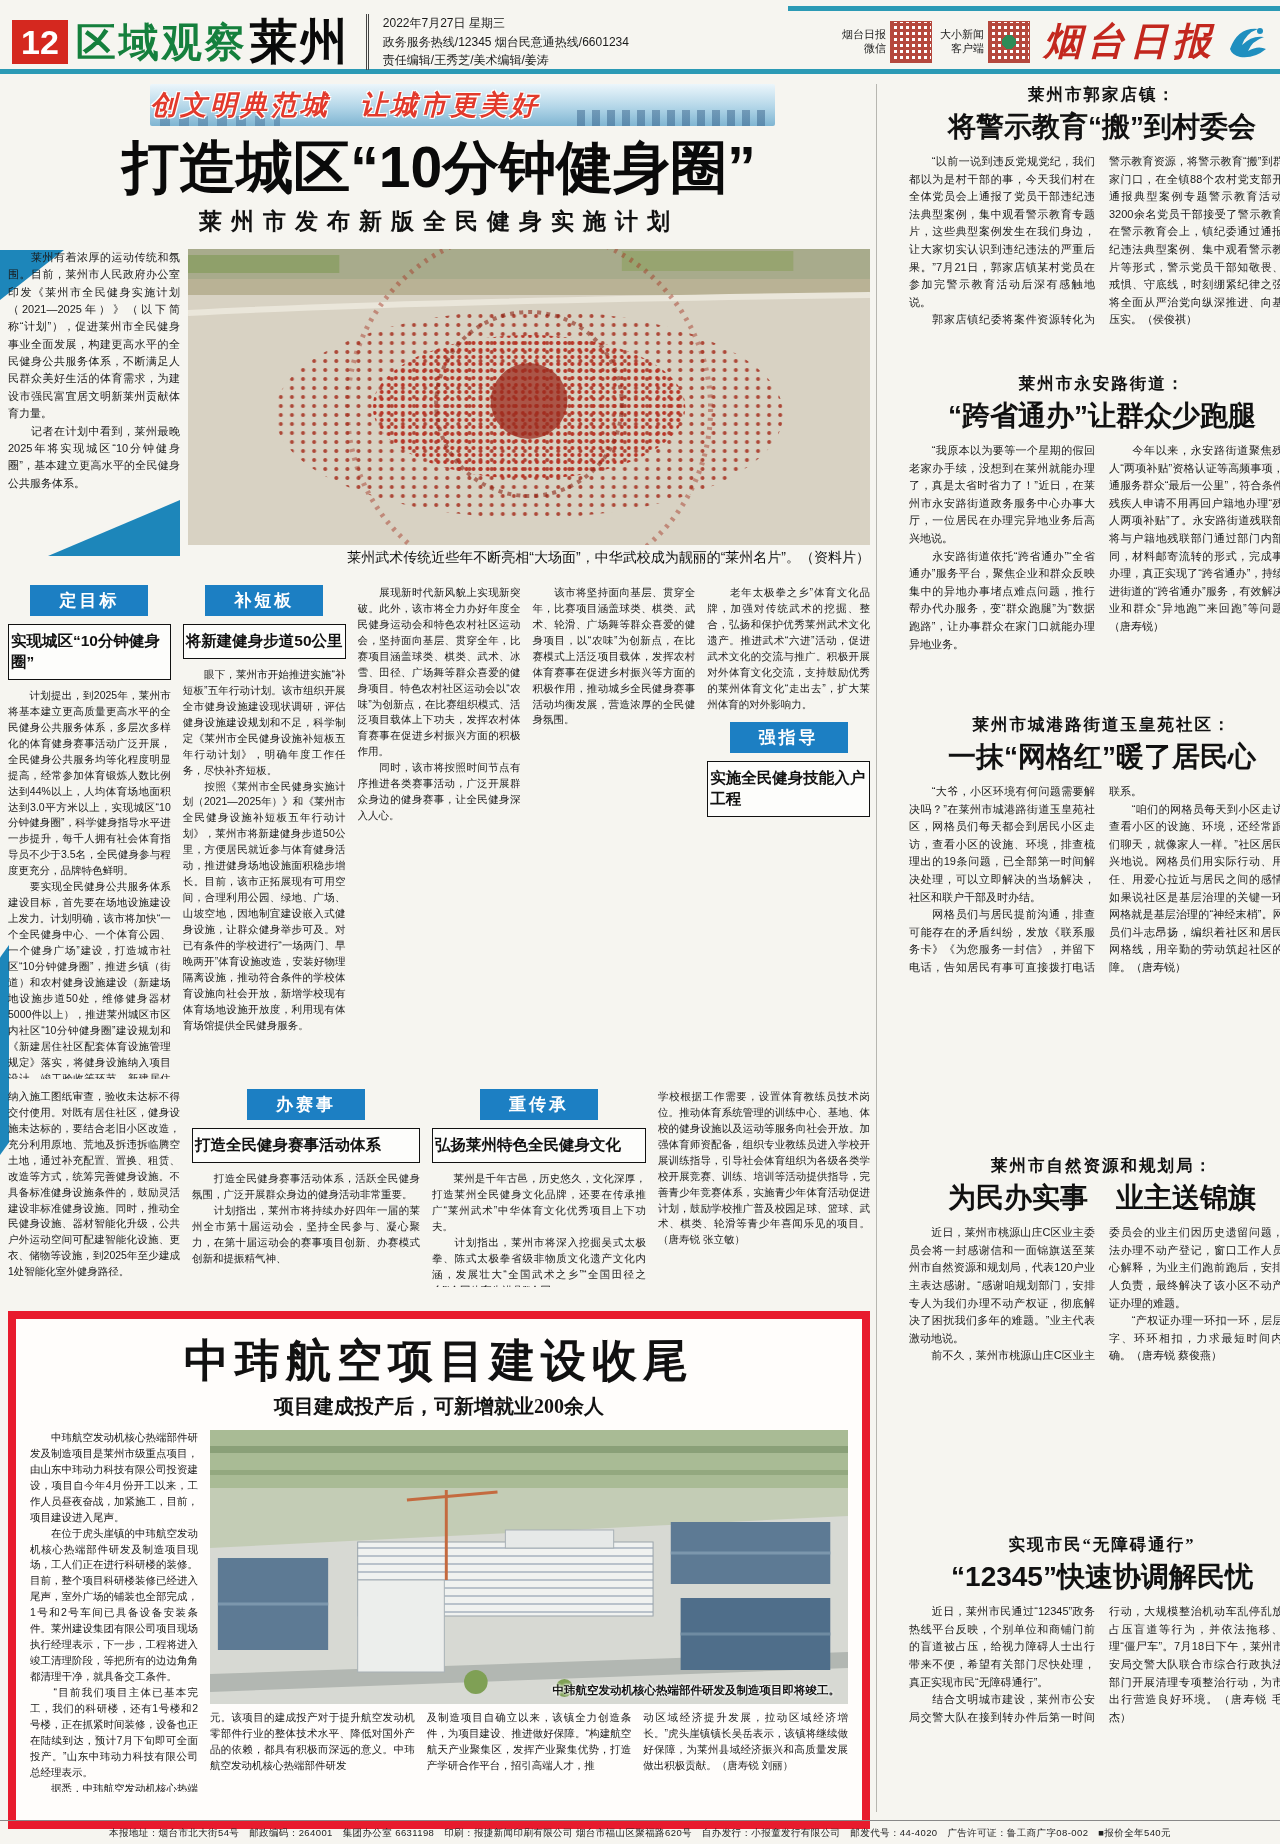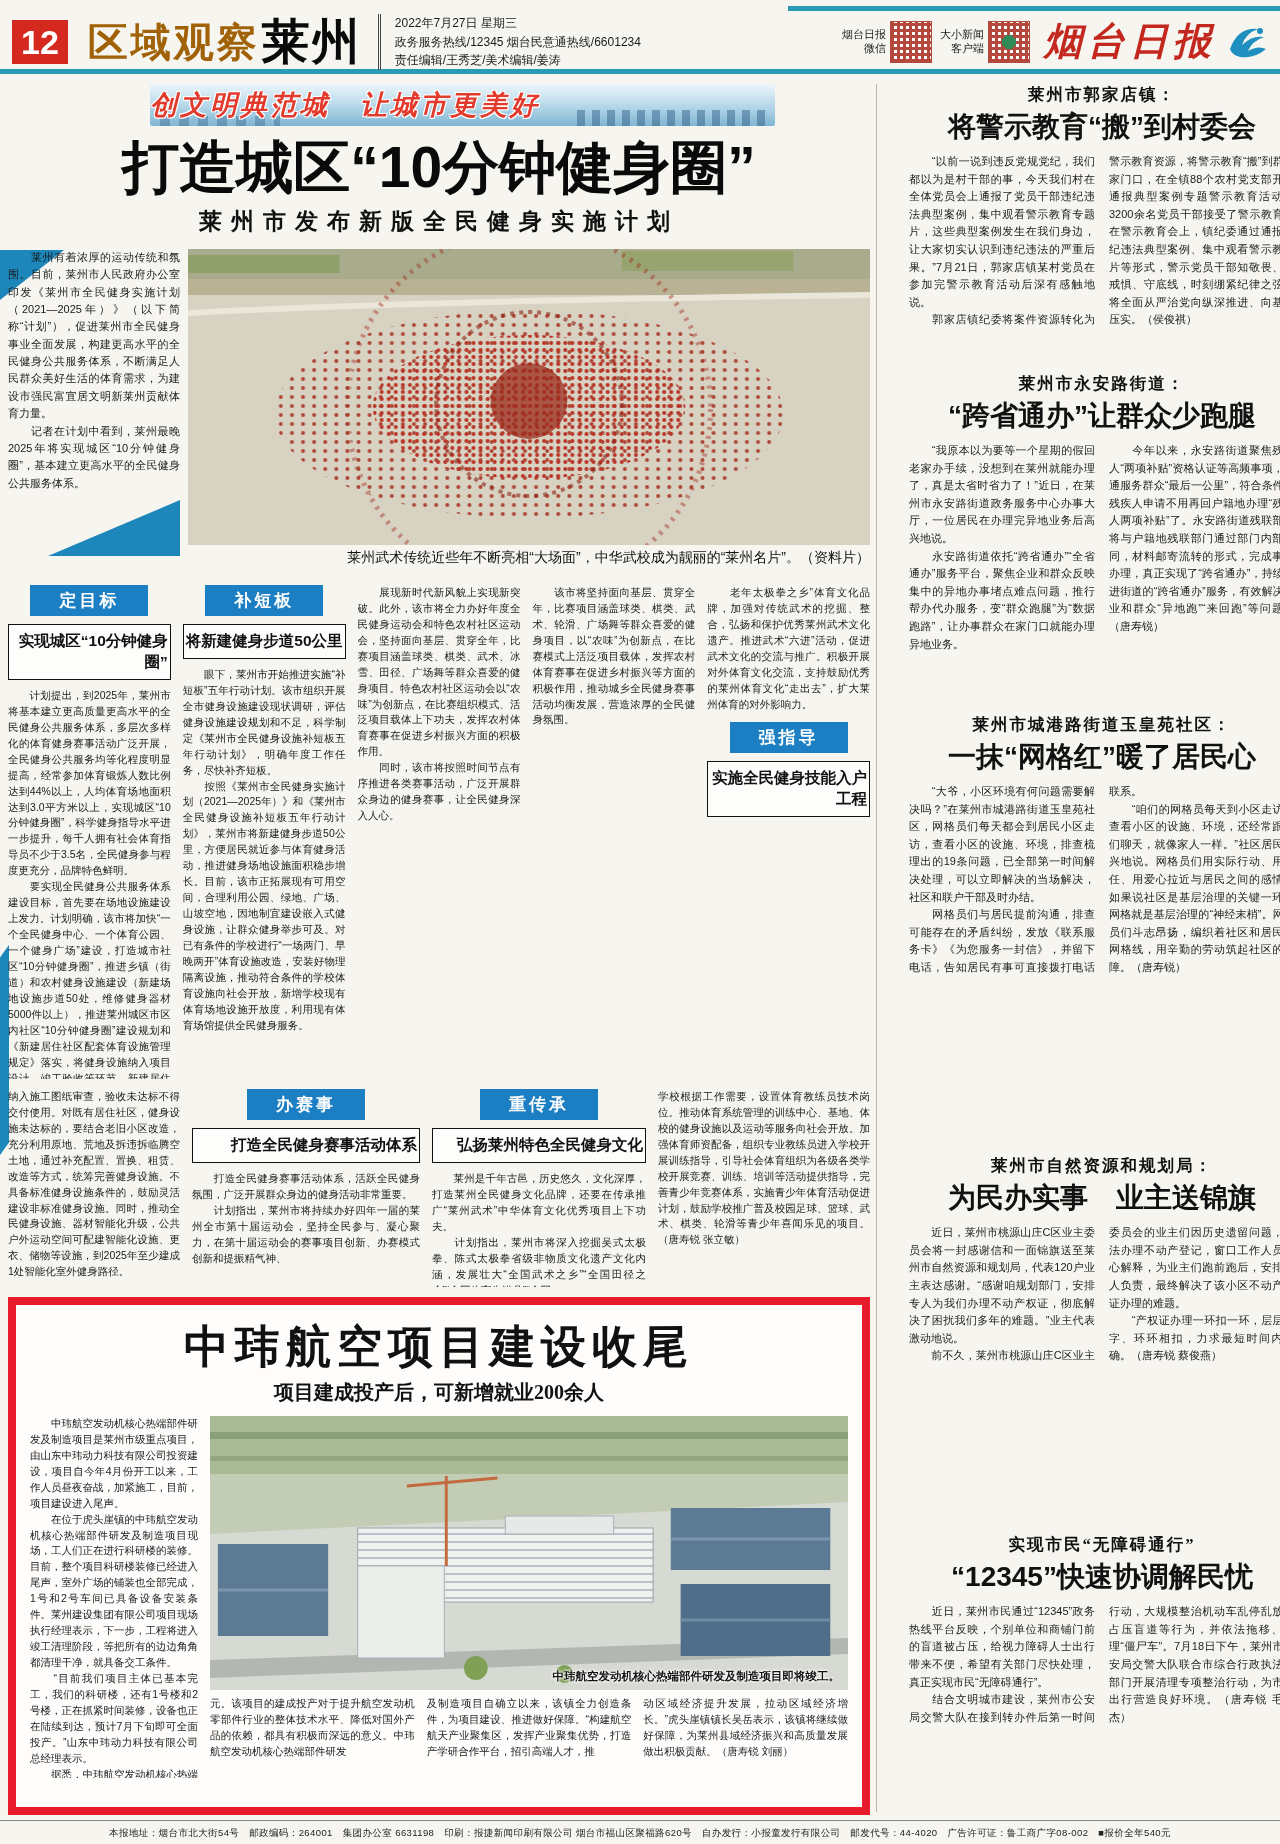--- a/index.html
+++ b/index.html
@@ -5,21 +5,21 @@
   html,body{margin:0;padding:0;background:#e9e8e3;}
   .page{position:relative;width:1280px;height:1844px;background:#f6f5f0;
         font-family:"Liberation Sans",sans-serif;color:#111;overflow:hidden;margin:0 auto;}
 
   
   .header{position:absolute;top:0;left:0;right:0;height:74px;box-sizing:border-box;
           padding:10px 12px 16px 12px;border-bottom:5px solid #2b9ab5;}
   .masthead-left{display:flex;align-items:center;}
   .pageno{background:#d5281f;color:#fff;font-size:34px;font-weight:bold;
           padding:2px 9px;line-height:40px;}
-  .secname{font-size:40px;color:#a16207;font-weight:bold;letter-spacing:3px;margin-left:20px;}
+  .secname{font-size:40px;color:#15803d;font-weight:bold;letter-spacing:3px;margin-left:8px;}
   .edname{font-size:48px;color:#0a0a0a;font-weight:900;letter-spacing:2px;margin-left:2px;}
   .dateblock{margin-left:16px;padding-left:14px;border-left:3px double #444;
              font-size:12px;line-height:1.55;color:#1a1a1a;}
   .hdr-right{position:absolute;right:10px;top:16px;display:flex;align-items:center;gap:8px;}
   .qrgroup{display:flex;align-items:center;gap:4px;}
   .qrlabel{font-size:11px;text-align:right;line-height:1.25;color:#222;}
   .qr{width:42px;height:42px;border:1px solid #b5483d;box-sizing:border-box;
       background-image:repeating-linear-gradient(0deg,#b5483d 0 3px,rgba(0,0,0,0) 3px 6px),
                        repeating-linear-gradient(90deg,#b5483d 0 3px,#fff 3px 6px);}
   .qr.green{background-image:radial-gradient(circle at 50% 50%,#2e8b57 0 7px,rgba(0,0,0,0) 7px),
@@ -63,26 +63,26 @@
   .band2{display:flex;gap:12px;height:494px;overflow:hidden;margin-top:10px;}
   .band2 .c{flex:1;overflow:hidden;}
   .band3{display:flex;gap:12px;height:198px;overflow:hidden;margin-top:10px;}
   .band3 .c1{width:172px;overflow:hidden;}
   .band3 .c2{width:228px;overflow:hidden;}
   .band3 .c3{width:214px;overflow:hidden;}
   .band3 .c4{flex:1;overflow:hidden;}
 
   .tag{width:118px;margin:0 auto 8px;background:#1c7fc3;color:#fff;text-align:center;
        font-size:17px;font-weight:bold;padding:4px 0;letter-spacing:3px;}
-  .boxedtitle{border:1.5px solid #111;text-align:right;font-weight:900;font-size:15.5px;
+  .boxedtitle{border:1.5px solid #111;text-align:left;font-weight:900;font-size:15.5px;
               padding:6px 2px;margin-bottom:8px;background:#fdfdfb;}
   .bt{font-size:10.5px;line-height:1.52;text-align:justify;white-space:pre-line;color:#1a1a1a;}
 
   
-  .feature{margin-top:10px;border:8px solid #e81b2d;background:#fffdfb;height:518px;
+  .feature{margin-top:24px;border:8px solid #e81b2d;background:#fffdfb;height:518px;
            box-sizing:border-box;padding:4px 14px;}
   .fh1{font-size:45px;font-weight:900;text-align:center;letter-spacing:6px;margin:8px 0 2px;}
   .fh2{font-family:"Liberation Serif",serif;font-size:20px;font-weight:bold;text-align:center;
        margin:2px 0 10px;}
   .fbody{display:flex;gap:12px;}
   .fleft{width:168px;height:362px;overflow:hidden;}
   .fright{flex:1;}
   .photo2wrap{position:relative;}
   .photo2{width:100%;height:274px;display:block;}
   .p2caption{position:absolute;right:8px;bottom:6px;font-size:11.5px;font-weight:bold;color:#111;

